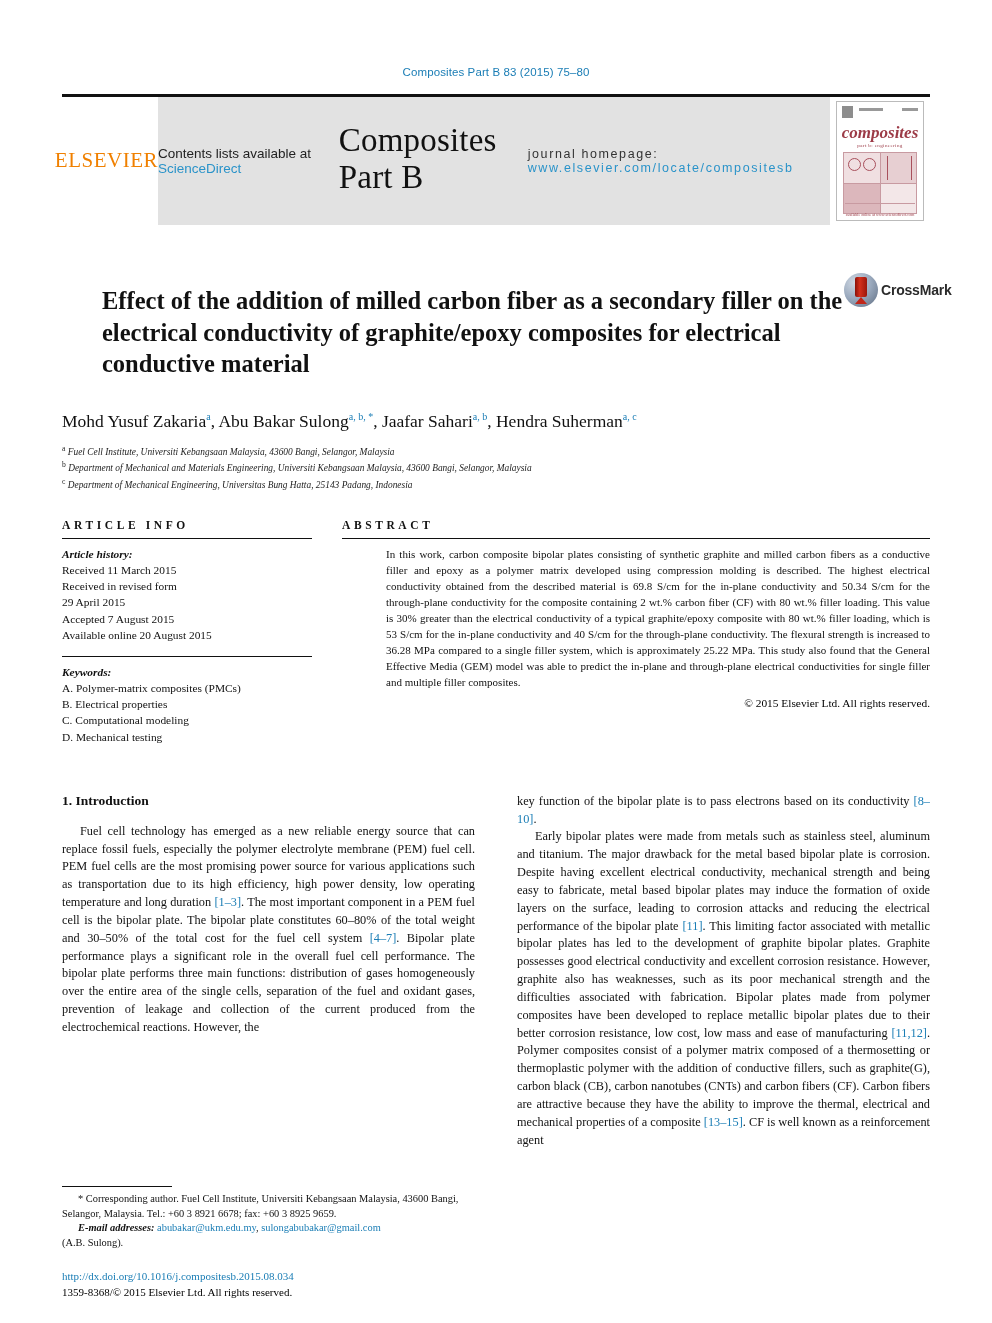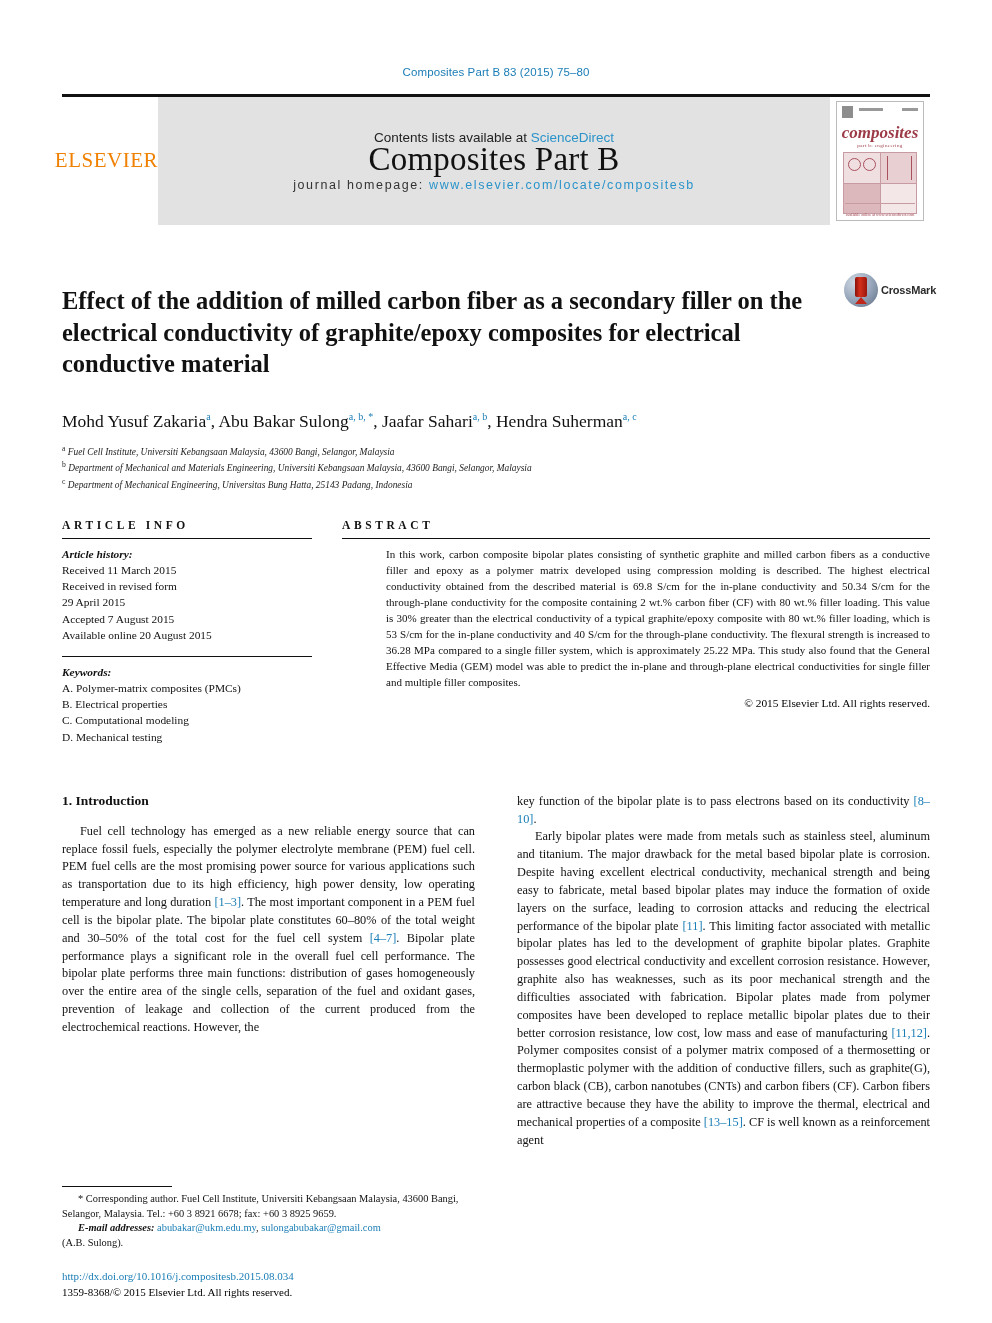--- a/index.html
+++ b/index.html
@@ -62,22 +62,22 @@
     font-size: 21px;
     letter-spacing: 0.5px;
     color: #f08000;
     line-height: 1;
     white-space: nowrap;
   }
   .masthead-center {
     flex: 1 1 auto;
     background: #e2e2e2;
     display: flex;
-    flex-direction: column;
-    justify-content: center;
+    flex-direction: row;
+    justify-content: flex-start;
     align-items: center;
     padding: 11px 0 12px;
   }
   .contents-line {
     font-family: "Liberation Sans", sans-serif;
     font-size: 13.5px;
     color: #222;
   }
   .contents-line .sd {
     color: #2a93c9;
@@ -187,20 +187,21 @@
     display: flex;
     align-items: flex-start;
   }
   .title-text {
     flex: 1 1 auto;
     font-family: "Liberation Serif", serif;
     font-size: 24.5px;
     line-height: 1.28;
     color: #111;
     max-width: 790px;
+    margin-left: 40px;
   }
   .crossmark {
     flex: 0 0 auto;
     width: 86px;
     display: flex;
     align-items: center;
     gap: 3px;
     padding-top: 4px;
   }
   .cm-badge {
@@ -219,21 +220,21 @@
   .cm-badge::after {
     content:"";
     position:absolute; left: 11px; top: 24px;
     width: 0; height: 0;
     border-left: 6px solid transparent;
     border-right: 6px solid transparent;
     border-bottom: 7px solid #c1271a;
   }
   .cm-label {
     font-family: "Liberation Sans", sans-serif;
-    font-size: 11px;
+    font-size: 14px;
     font-weight: bold;
     color: #2b2b2b;
     letter-spacing: -.2px;
   }
 
   
   .authors {
     margin-top: 14px;
     font-family: "Liberation Serif", serif;
     font-size: 17.5px;

